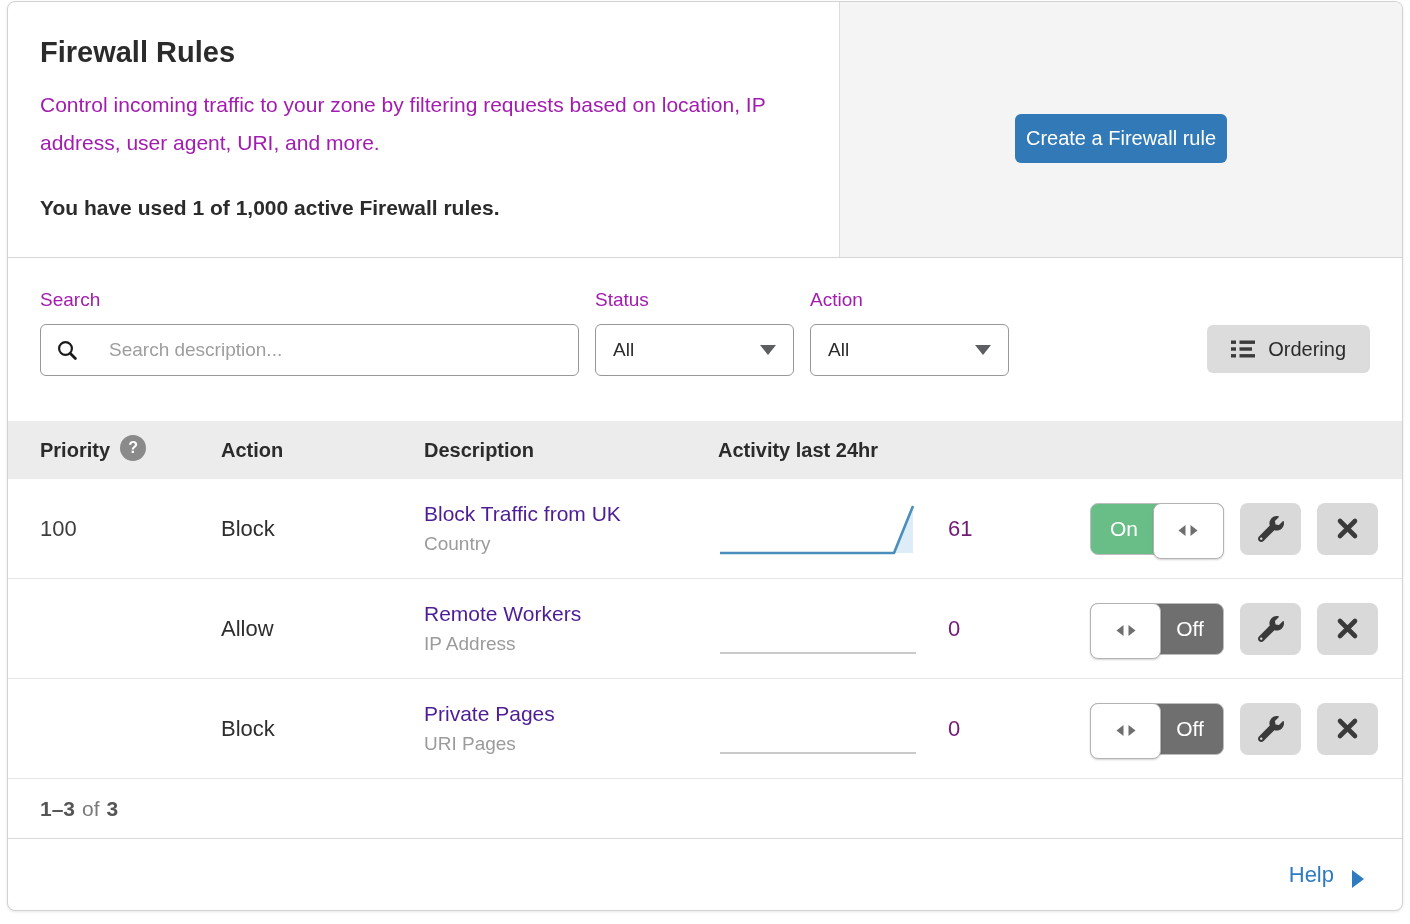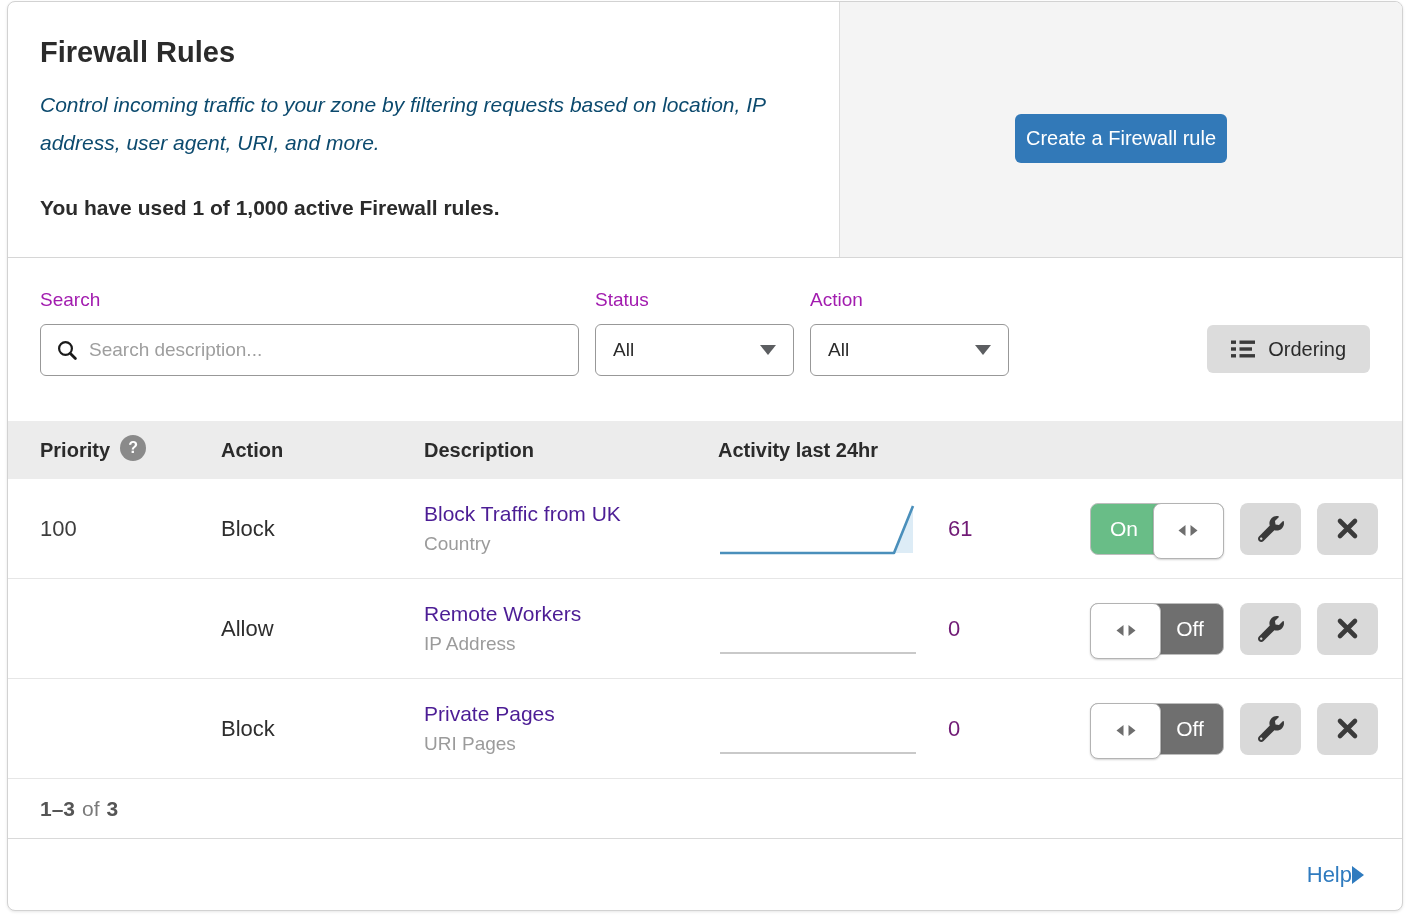--- a/index.html
+++ b/index.html
@@ -7,32 +7,32 @@
     font-family:"Liberation Sans","DejaVu Sans",sans-serif; color:#2e2e2e; }
   .card { position:absolute; left:7px; top:1px; width:1396px; height:910px;
     background:#fff; border:1px solid #d2d2d2; border-radius:8px;
     box-shadow:0 1px 3px rgba(0,0,0,.10); overflow:hidden;
     display:flex; flex-direction:column; }
 
   
   .header { display:flex; height:256px; border-bottom:1px solid #d6d6d6; }
   .header-left { width:831px; padding:28px 32px; }
   .page-title { font-size:29px; font-weight:bold; color:#2b2b2b; margin-top:6px; }
-  .page-desc { font-size:21px; color:#0c4a6e; line-height:38px; margin-top:17px; max-width:780px;font-style:italic; }
+  .page-desc { font-size:21px; color:#a21caf; line-height:38px; margin-top:17px; max-width:780px; }
   .usage-note { font-size:21px; font-weight:bold; color:#2b2b2b; margin-top:34px; }
   .header-right { flex:1; background:#f4f4f4; border-left:1px solid #dcdcdc;
     display:flex; align-items:flex-start; justify-content:center; }
   .create-btn { margin-top:112px; background:#3279b8; color:#fff; border:none;
     font-family:inherit; font-size:20px; padding:13px 11px; border-radius:6px; cursor:pointer; }
 
   
   .filters { height:163px; padding:31px 32px 0; display:flex; align-items:flex-start; }
   .fgroup label { display:block; font-size:19px; color:#a21caf; margin-bottom:13px; }
   .search-box { width:539px; height:52px; border:1px solid #989898; border-radius:6px;
-    display:flex; align-items:center; padding:0 15px; background:#fff; }
+    display:flex; align-items:center; padding:0 15px; background:#fff;gap:20px; }
   .search-box input { border:none; outline:none; flex:1; margin-left:11px;
     font-family:inherit; font-size:19px; color:#333; background:transparent; }
   .search-box input::placeholder { color:#9e9e9e; }
   .fgroup + .fgroup { margin-left:16px; }
   .select { width:199px; height:52px; border:1px solid #989898; border-radius:6px;
     display:flex; align-items:center; justify-content:space-between;
     padding:0 17px; font-size:19px; color:#2b2b2b; background:#fff; cursor:pointer; }
   .caret-down { width:0; height:0; border-left:8px solid transparent;
     border-right:8px solid transparent; border-top:10px solid #5c5e61; }
   .ordering-btn { margin-left:auto; margin-top:36px; height:48px; background:#dcdcdc;
@@ -75,21 +75,21 @@
   .icon-btn { width:61px; height:52px; background:#d9d9d9; border:none; border-radius:8px;
     display:flex; align-items:center; justify-content:center; cursor:pointer; }
 
   
   .pagination { height:60px; border-bottom:1px solid #d9d9d9; display:flex;
     align-items:center; padding:0 32px; font-size:21px; color:#7a7a7a; }
   .pagination b { color:#555; }
   .pagination .sep { margin:0 7px; }
   .help-bar { flex:1; display:flex; align-items:center; justify-content:flex-end;
     padding:0 38px; }
-  .help-link { display:flex; align-items:center; gap:0; color:#2f7bbf;
+  .help-link { display:flex; align-items:flex-end; gap:18px; color:#2f7bbf;
     font-size:22px; text-decoration:none; cursor:pointer; }
   .help-arrow { width:0; height:0; border-top:9px solid transparent;
     border-bottom:9px solid transparent; border-left:12px solid #2f7bbf; }
 </style>
 </head>
 <body>
 
 <div class="card">
 
   <div class="header">

